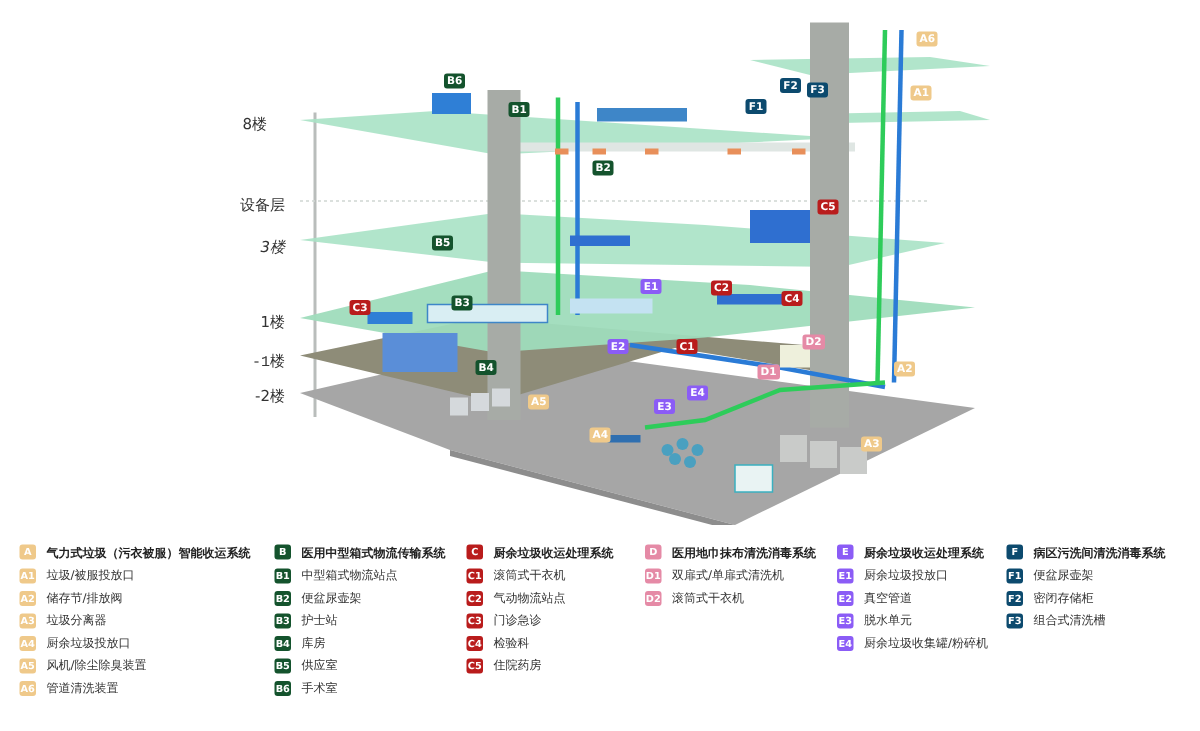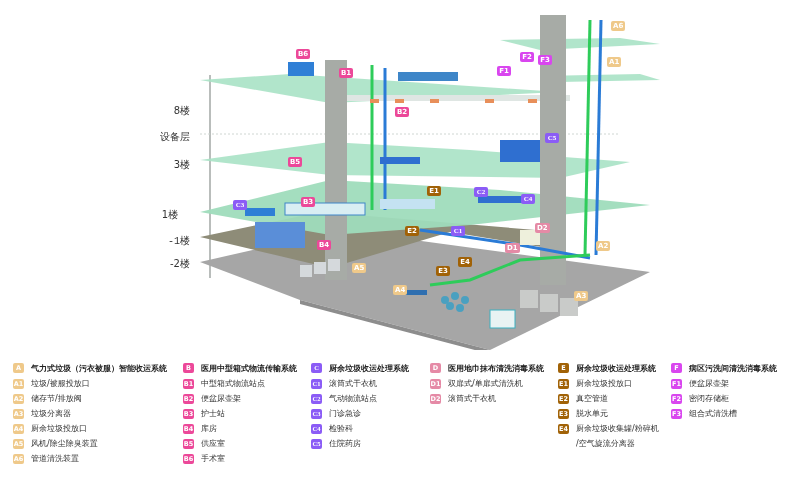--- a/index.html
+++ b/index.html
@@ -1,25 +1,25 @@
 <!DOCTYPE html>
 <html><head>
 <meta charset="utf-8">
 <style>
   html, body { margin:0; padding:0; background:#ffffff; }
   body { width:800px; height:487px; position:relative; overflow:hidden; font-family:"DejaVu Sans", sans-serif; }
   #diagram { position:absolute; left:0; top:0; width:800px; height:350px; }
   .floor-label { position:absolute; font-size:10px; color:#333; text-align:right; width:40px; }
   .marker { position:absolute; font-size:7px; font-weight:bold; color:#fff; border-radius:2px; padding:0 2px; line-height:10px; height:10px; min-width:10px; text-align:center; }
   .mA { background:#efc98a; }
-  .mB { background:#ec4899; }
-  .mC { background:#8b5cf6;font-family:Liberation Serif, serif; }
+  .mB { background:#14532d; }
+  .mC { background:#b91c1c; }
   .mD { background:#e58aa6; }
-  .mE { background:#a16207; }
-  .mF { background:#d946ef; }
+  .mE { background:#8b5cf6; }
+  .mF { background:#0c4a6e; }
   #legend { position:absolute; left:0; top:360px; width:800px; height:127px; }
   .legend-col { position:absolute; top:0; }
   .legend-row { display:flex; align-items:center; height:15px; font-size:8px; color:#333; white-space:nowrap; }
   .legend-row.head { font-weight:bold; color:#222; height:16px; }
   .legend-row .badge { display:inline-block; width:11px; height:10px; line-height:10px; border-radius:2px; font-size:6.5px; font-weight:bold; color:#fff; text-align:center; margin-right:7px; margin-left:13px; }
   .legend-row.cont { padding-left:31px; }
 </style>
 </head>
 <body>
 
@@ -86,24 +86,24 @@
       <circle cx="450" cy="306" r="4"></circle>
         <circle cx="460" cy="308" r="4"></circle>
     </g>
     <g fill="#d5d9dc">
       <rect x="300" y="265" width="12" height="12"></rect>
         <rect x="314" y="262" width="12" height="12"></rect>
         <rect x="328" y="259" width="12" height="12"></rect>
     </g>
   </svg>
 
-  <div class="floor-label" style="left:150px;top:76px;margin-top:28px;">8楼</div>
+  <div class="floor-label" style="left:138px;top:76px;">8楼</div>
   <div class="floor-label" style="left:150px;top:130px;">设备层</div>
-  <div class="floor-label" style="left:150px;top:158px;">3楼</div>
-  <div class="floor-label" style="left:150px;top:208px;text-align:center;">1楼</div>
+  <div class="floor-label" style="left:150px;top:158px;font-style:italic;">3楼</div>
+  <div class="floor-label" style="left:150px;top:208px;">1楼</div>
   <div class="floor-label" style="left:150px;top:234px;font-family:Liberation Mono, monospace;">-1楼</div>
   <div class="floor-label" style="left:150px;top:257px;">-2楼</div>
 
   <div class="marker mB" style="left:296px;top:49px;">B6</div>
   <div class="marker mB" style="left:339px;top:68px;">B1</div>
   <div class="marker mB" style="left:395px;top:107px;">B2</div>
   <div class="marker mB" style="left:288px;top:157px;">B5</div>
   <div class="marker mB" style="left:301px;top:197px;">B3</div>
   <div class="marker mB" style="left:317px;top:240px;">B4</div>
   <div class="marker mC" style="left:233px;top:200px;">C3</div>
@@ -248,23 +248,20 @@
         <span>真空管道</span>
       </div>
     <div class="legend-row">
         <span class="badge mE">E3</span>
         <span>脱水单元</span>
       </div>
     <div class="legend-row">
         <span class="badge mE">E4</span>
         <span>厨余垃圾收集罐/粉碎机</span>
       </div>
-    <div class="legend-row cont">
-        <span>/空气旋流分离器</span>
-      </div>
   </div>
 
   <div class="legend-col" style="left:658px;">
     <div class="legend-row head">
         <span class="badge mF">F</span>
         <span>病区污洗间清洗消毒系统</span>
       </div>
     <div class="legend-row">
         <span class="badge mF">F1</span>
         <span>便盆尿壶架</span>

